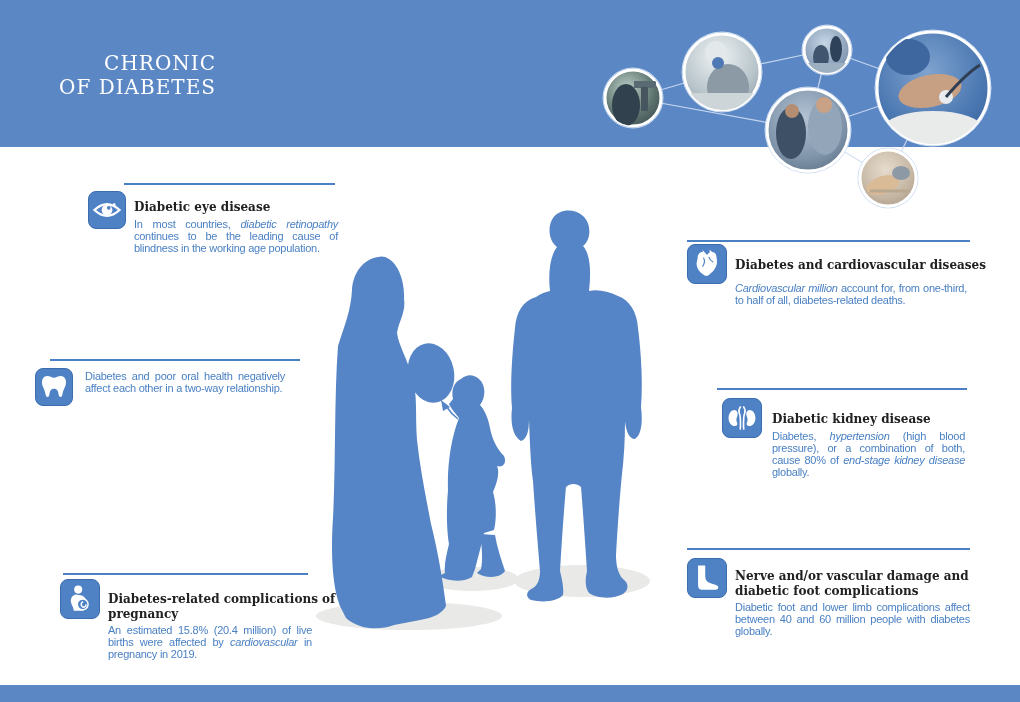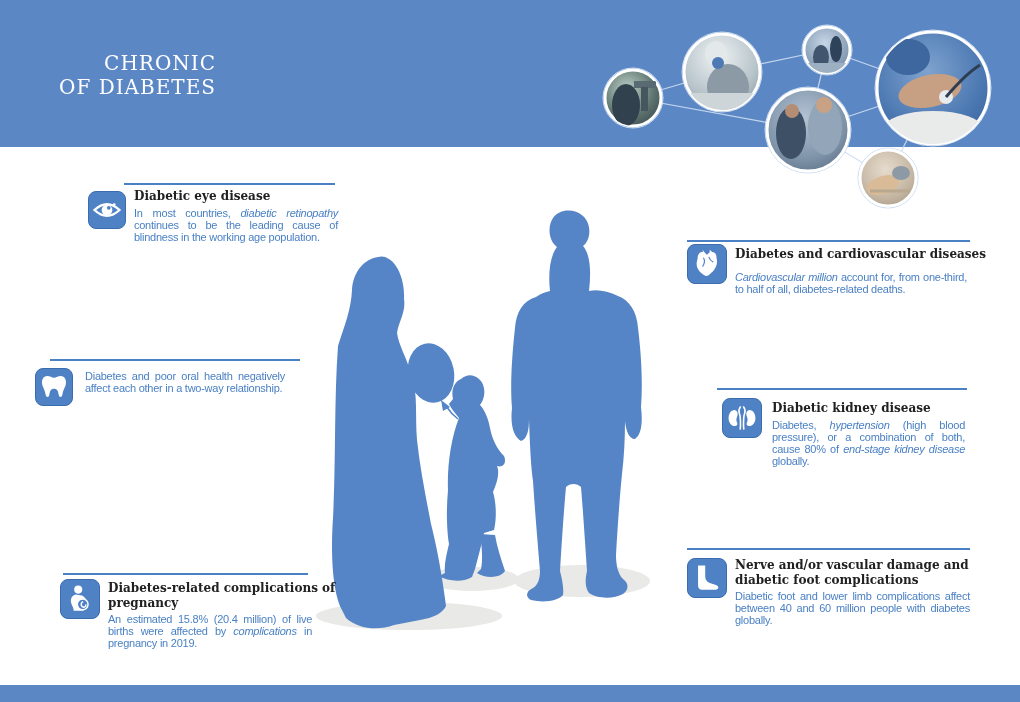--- a/index.html
+++ b/index.html
@@ -22,21 +22,21 @@
   .rule { position:absolute; top:0; height:2px; background:#4a80c4; }
   .icon-box {
     position:absolute; width:38px; height:38px; border-radius:8px;
     background:#4f82c5; border:1px solid #3a6cae;
     display:flex; align-items:center; justify-content:center;
   }
   .icon-box.big { width:40px; height:40px; }
   .texts { position:absolute; }
   .sec-title {
     font-family:"DejaVu Serif", serif; font-weight:700; font-size:12px;
-    line-height:14.5px; color:#212121; white-space:nowrap; margin-bottom:3px;
+    line-height:14.5px; color:#212121; white-space:nowrap; margin-bottom:3px;margin-top:11px;
   }
   .sec-title .tline { display:block; }
   .sec-body {
     font-size:11px; line-height:12.2px; letter-spacing:-0.25px;
     color:#4a80c4; text-align:justify;
   }
   .sec-body .em { font-style:italic; }
   .gap { margin-bottom:9px; }
   .silhouettes { position:absolute; left:300px; top:200px; }
 </style>
@@ -273,21 +273,21 @@
                  C26,31 28,26 27,22 C26,18 23,16 21,15 Z" fill="#ffffff"></path>
         <circle cx="22" cy="25" r="6" fill="#4f82c5" stroke="#ffffff" stroke-width="1.6"></circle>
         <path d="M22.5,22 C20,23 19.5,26 21.5,27.5 C23.5,29 26,27.5 25.5,25" fill="none" stroke="#ffffff" stroke-width="1.6"></path>
       </svg>
     </div>
     <div class="texts" style="left:48px; top:8px; width:204px;">
       <div class="sec-title">
         <span class="tline">Diabetes-related complications of</span>
         <span class="tline">pregnancy</span>
       </div>
-      <div class="sec-body"><span>An estimated 15.8% (20.4 million) of live births were affected by </span><span class="em">complications</span><span> in pregnancy in 2019.</span></div>
+      <div class="sec-body"><span>An estimated 15.8% (20.4 million) of live births were affected by </span><span class="em">cardiovascular</span><span> in pregnancy in 2019.</span></div>
     </div>
   </div>
 
   <div class="section" id="sec-cardio" style="left:687px; top:240px; width:283px;">
     <div class="rule" style="left:0; width:283px;"></div>
     <div class="icon-box big" style="left:0; top:4px;">
       <svg width="34" height="34" viewBox="0 0 38 38">
         <path d="M14,3 L17,7 L15,9 Z M22,3 L25,6 L22,8 Z" fill="#ffffff"></path>
         <path d="M19,9 C17,5.5 12,4.5 10,7.5 C8,10 9,12.5 8,15
                  C6,21 9,27.5 16,31.5 C18,32.7 20,32.7 22,30.5

